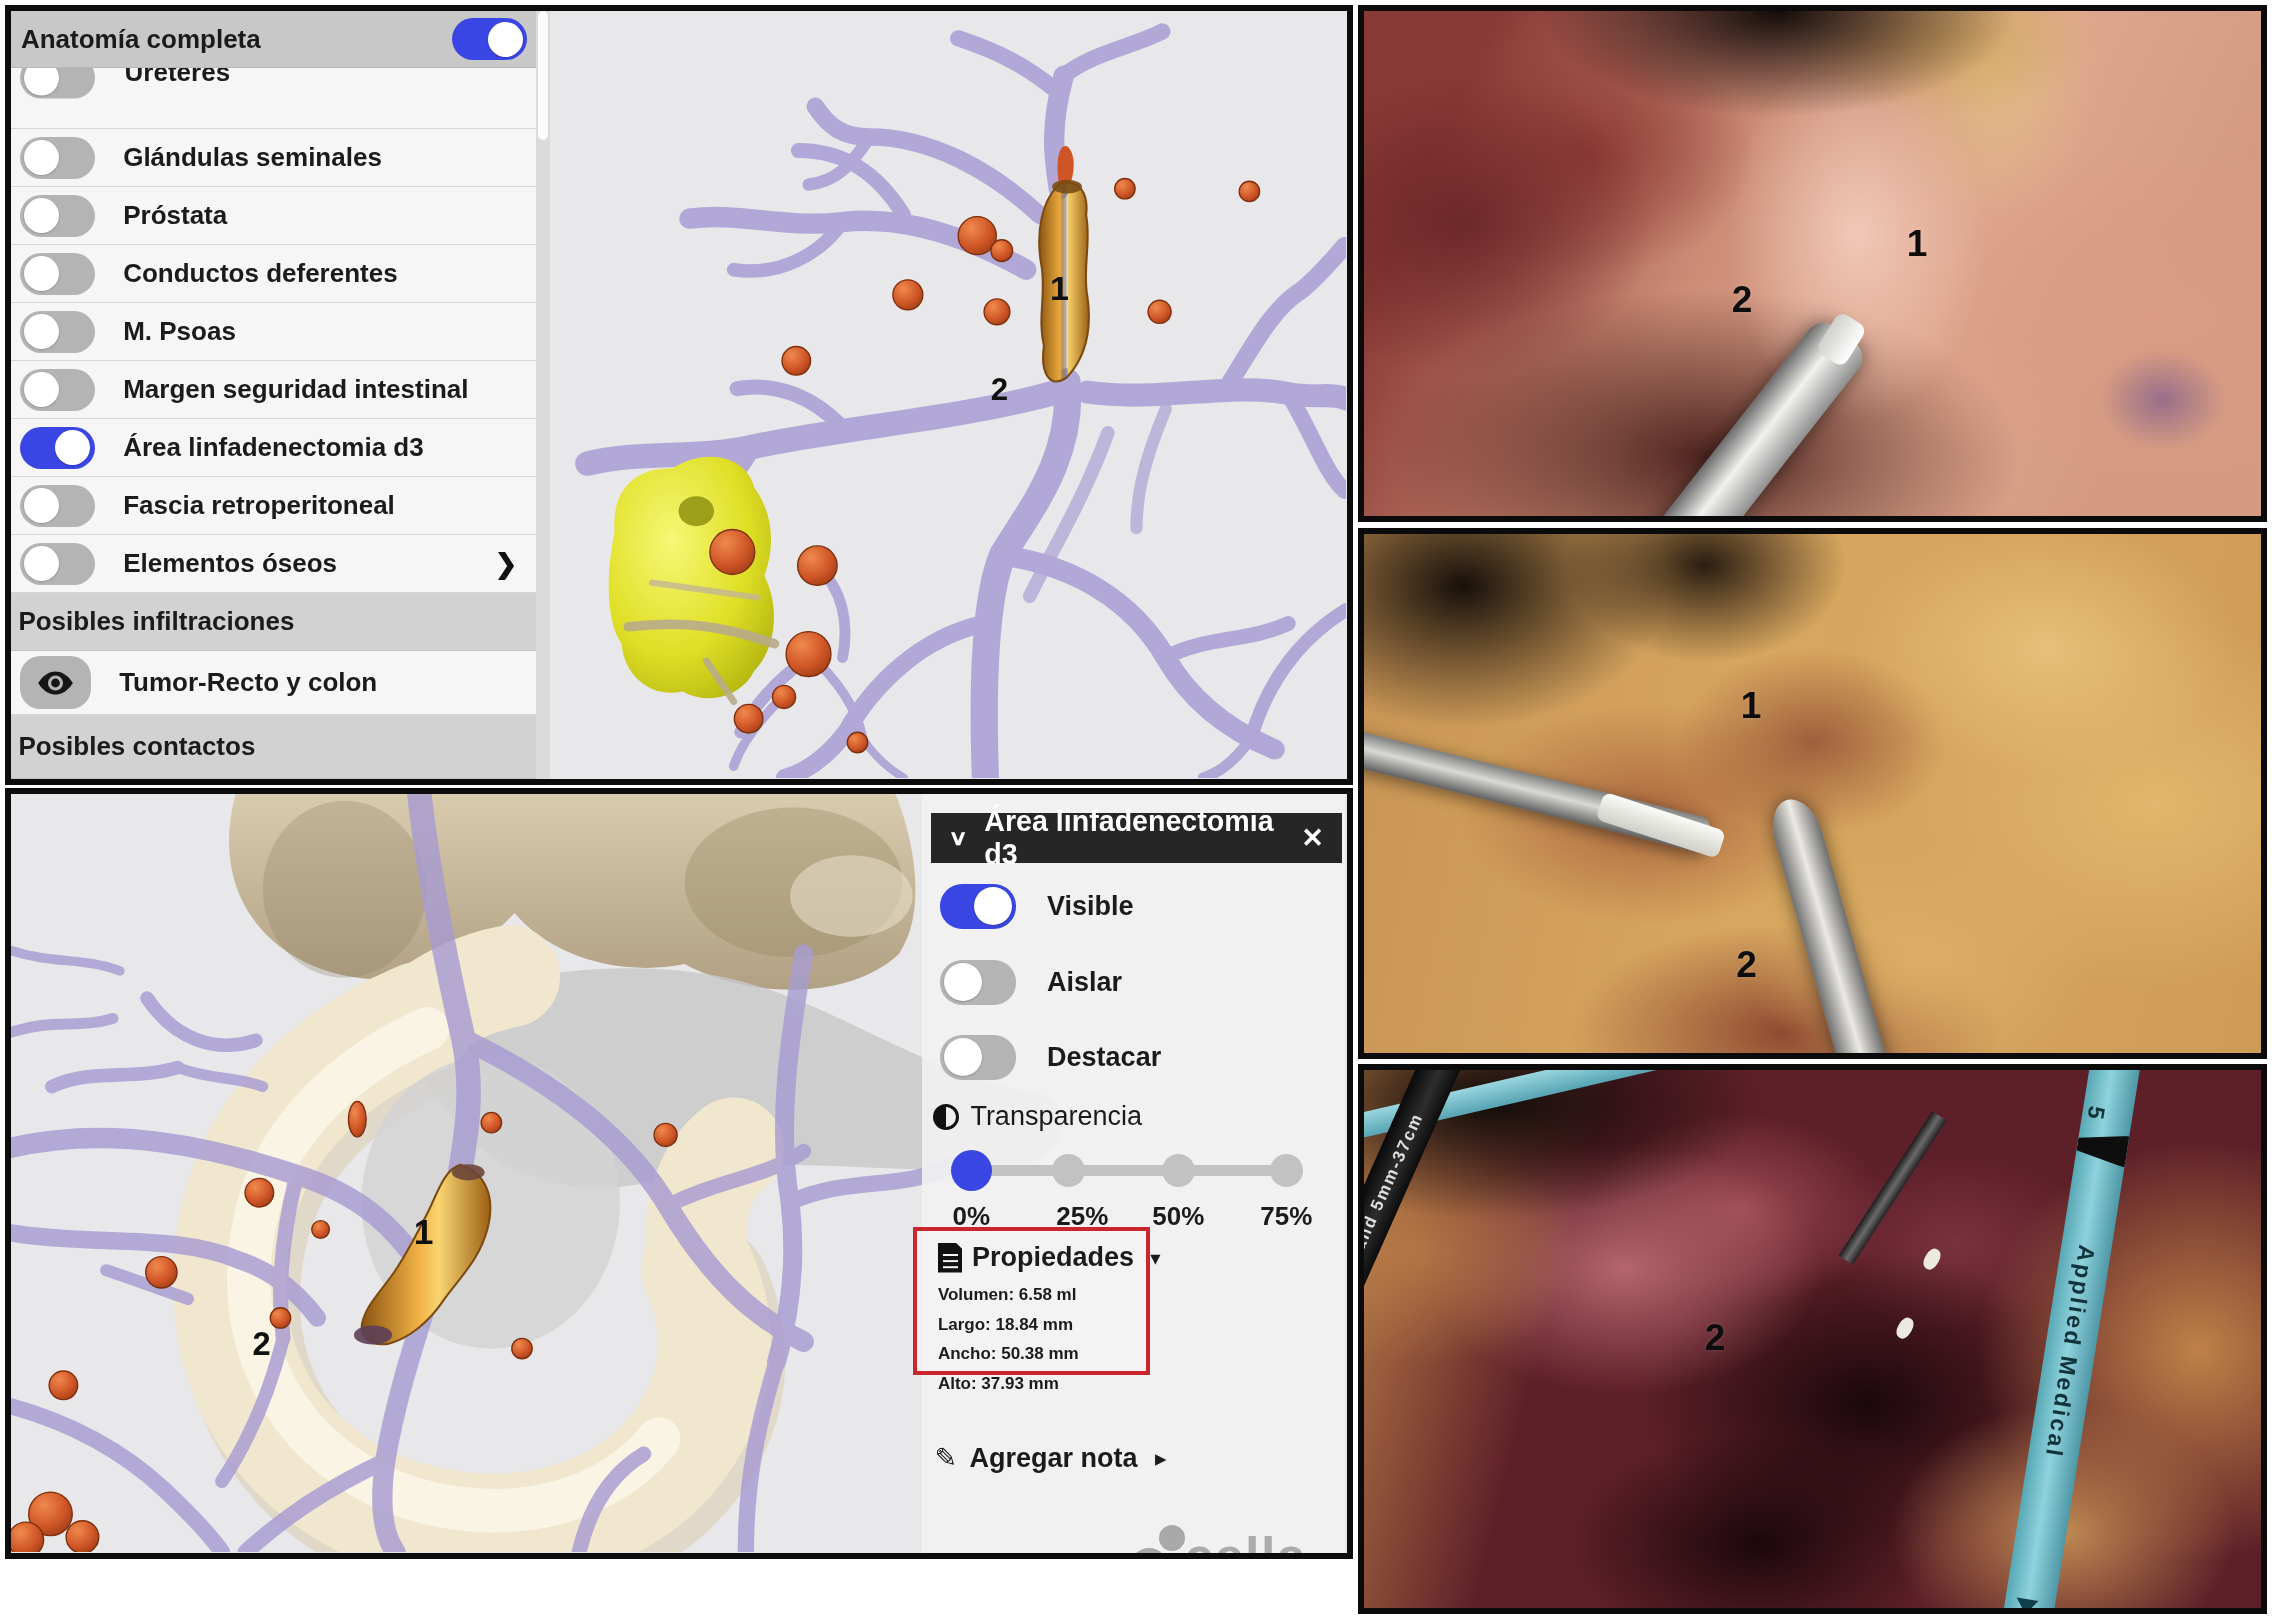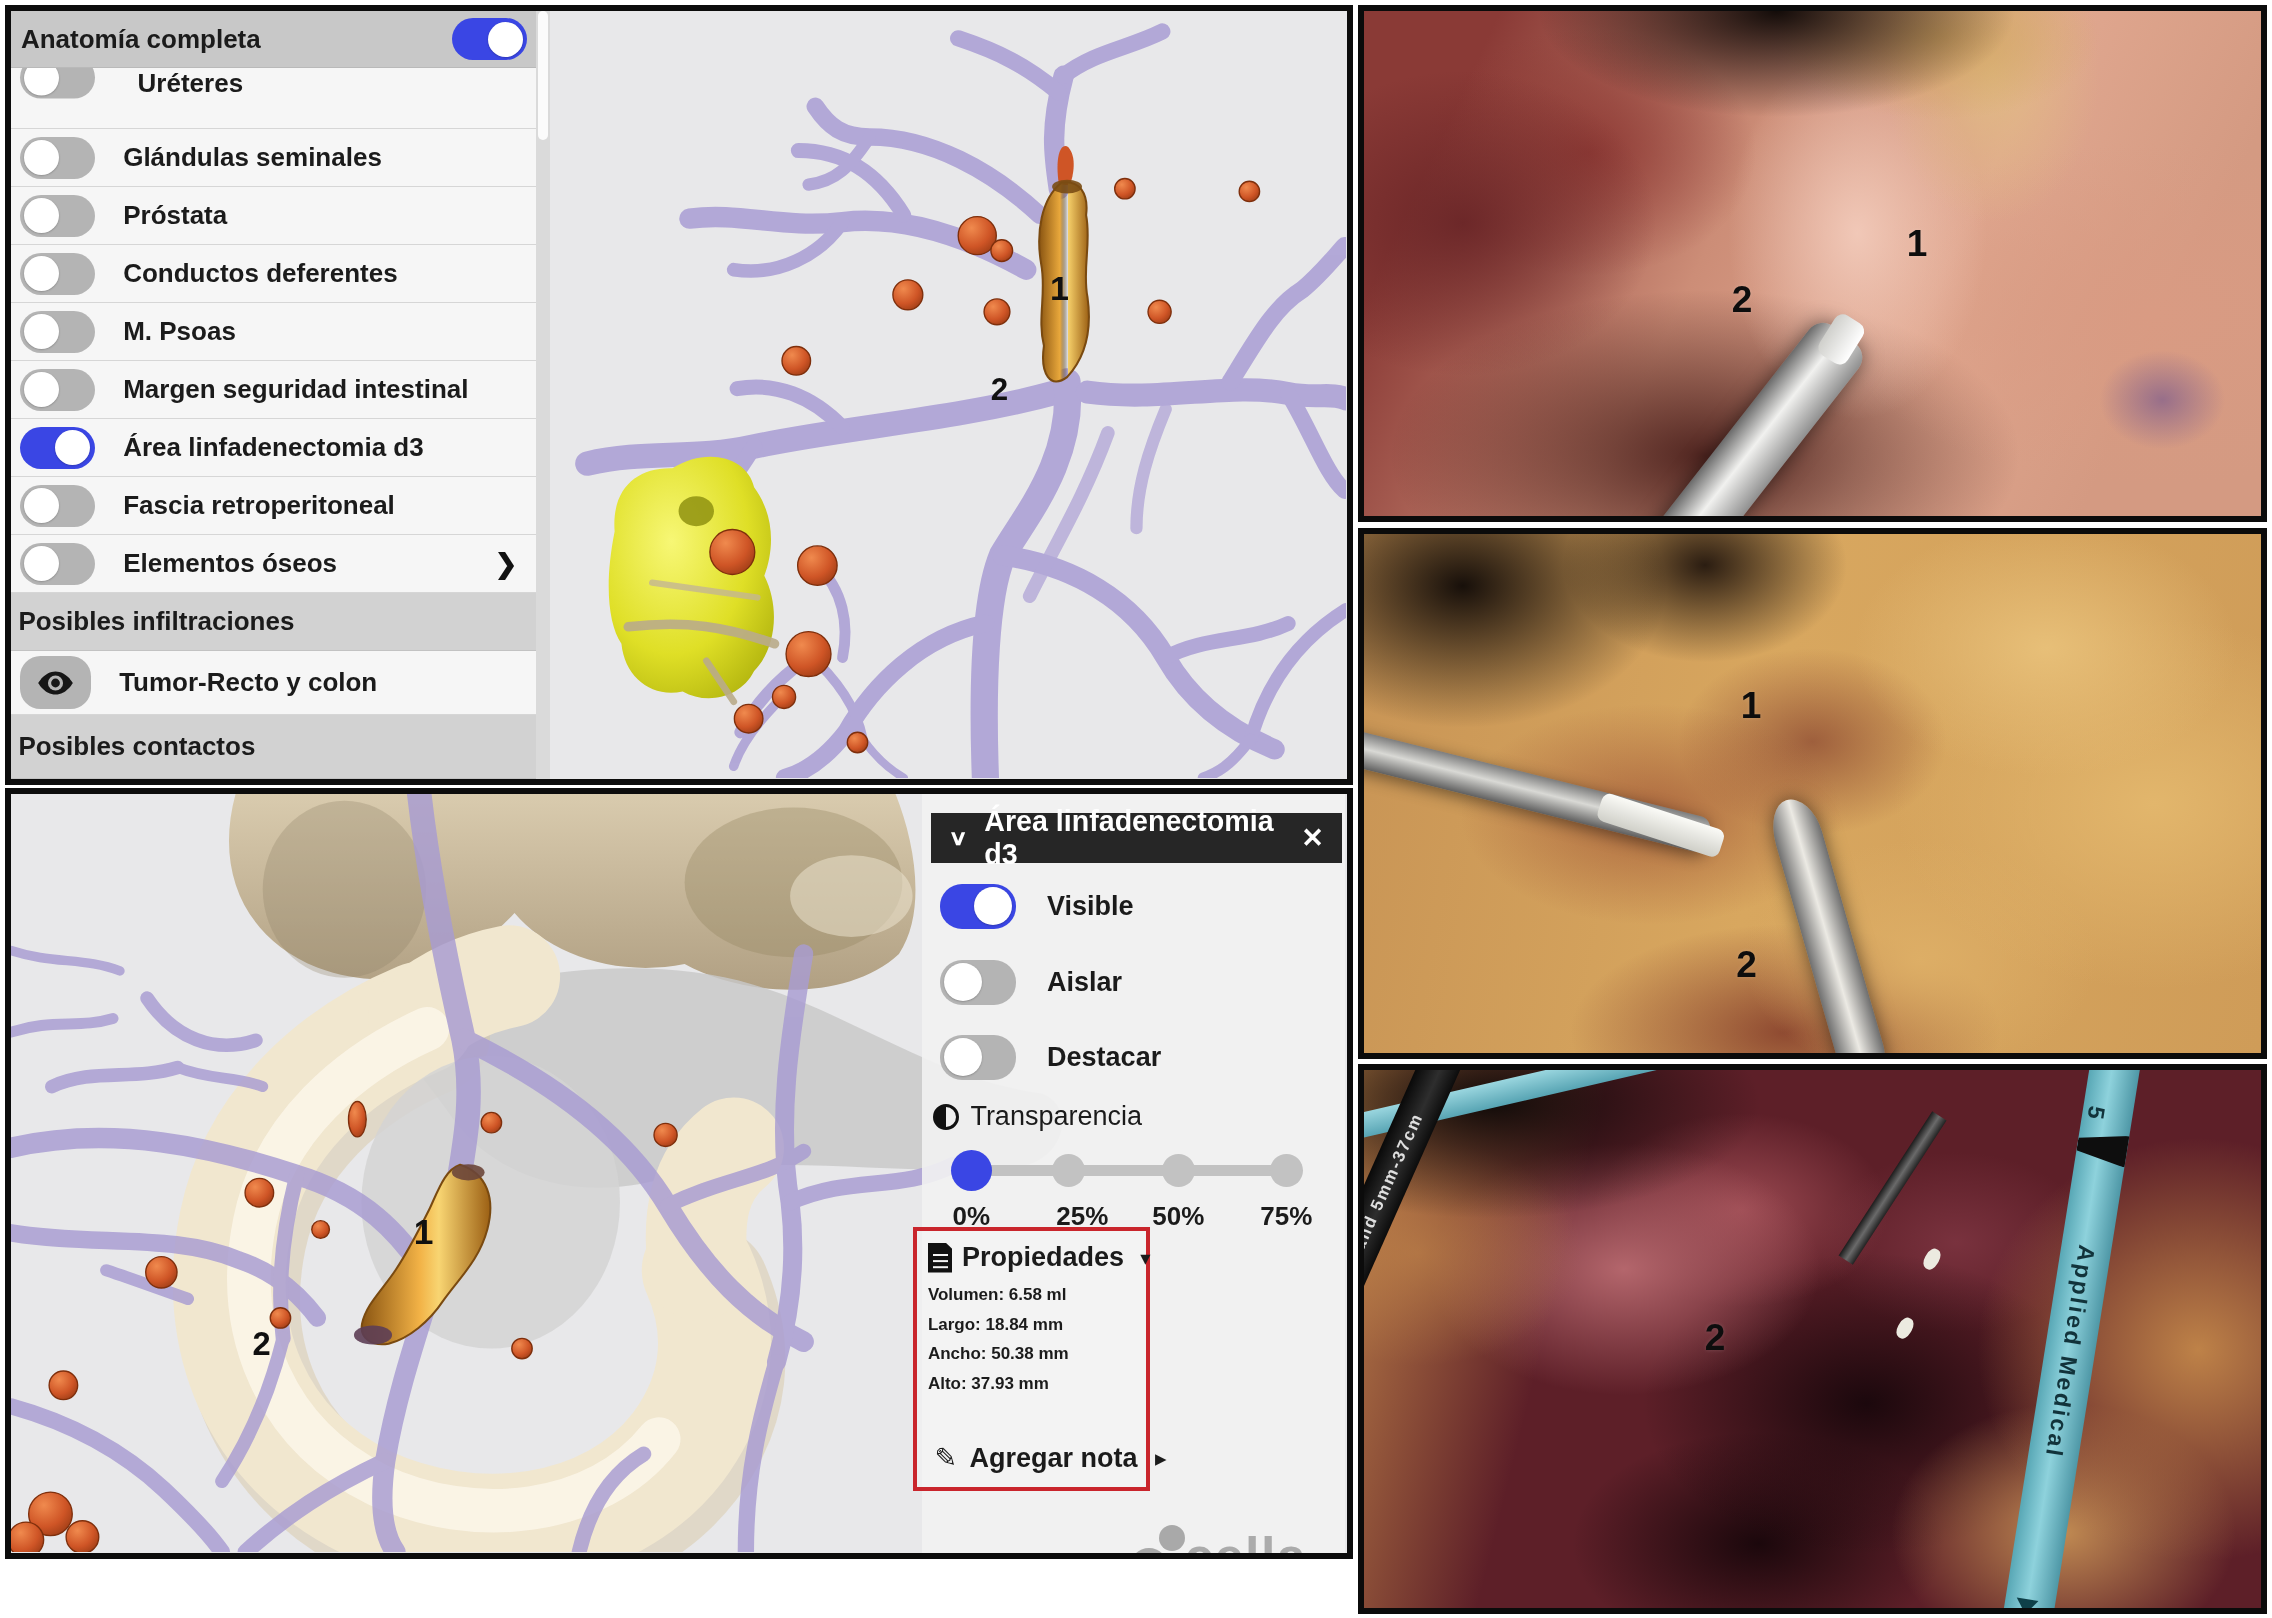--- a/index.html
+++ b/index.html
@@ -17,21 +17,21 @@
   .panelB{left:5.4px;top:788px;width:1348px;height:771px;overflow:hidden}
 
   
   .sidebar{width:525px;height:100%;background:var(--row);display:flex;flex-direction:column;overflow:hidden;flex:none}
   .sb-header{height:57px;background:var(--hdr);display:flex;align-items:center;justify-content:space-between;
              padding:0 9.5px 0 9.5px;border-bottom:1.4px solid #b9b9b9;flex:none}
   .sb-header .lbl{font-size:26px;font-weight:bold}
   .sb-row{height:58px;background:var(--row);border-bottom:1.4px solid var(--sep);display:flex;align-items:center;
           gap:28.6px;padding-left:8.2px;flex:none;position:relative}
   .sb-row.clipped{height:61px;overflow:hidden}
-  .sb-row.clipped .row-inner{display:flex;align-items:flex-end;gap:43px;transform:translateY(-20.4px)}
+  .sb-row.clipped .row-inner{display:flex;align-items:flex-start;gap:30px;transform:translateY(-20.4px)}
   .sb-row .lbl{font-size:26px;font-weight:bold;white-space:nowrap}
   .sb-section{height:58px;background:var(--sect);display:flex;align-items:center;padding-left:7px;
               border-bottom:1.4px solid #c2c2c2;flex:none}
   .sb-section.grow{flex:1 1 auto}
   .sb-section .lbl{font-size:26px;font-weight:bold}
   .chevR{margin-left:auto;margin-right:19px;font-size:27px;font-weight:bold;color:#111}
 
   .toggle{position:relative;width:75px;height:42px;border-radius:22px;background:#b4b4b4;flex:none}
   .toggle .knob{position:absolute;top:3.4px;left:4.1px;width:35px;height:35px;border-radius:50%;background:#fff;
                 box-shadow:0 0.7px 2px rgba(0,0,0,.25)}
@@ -61,22 +61,22 @@
   .ov-toggle-row .lbl{font-size:27px;font-weight:bold}
   .ov-trans{position:absolute;left:11px;top:307px;display:flex;align-items:center;gap:11px}
   .contrast-ico{width:26px;height:26px;border:3.4px solid #111;border-radius:50%;
                 background:linear-gradient(90deg,#111 50%,rgba(0,0,0,0) 50%)}
   .ov-trans .lbl{font-size:27px;font-weight:normal}
   .slider{position:absolute;left:0;top:344px;width:423px;height:82px}
   .slider .track{position:absolute;left:39px;top:27px;width:335px;height:11px;background:#c2c2c2;border-radius:5.4px}
   .slider .stop{position:absolute;top:16.3px;width:33px;height:33px;border-radius:50%;background:#c2c2c2}
   .slider .knob{position:absolute;top:12.2px;width:41px;height:41px;border-radius:50%;background:var(--blue)}
   .slider .tick{position:absolute;top:63px;font-size:26px;font-weight:bold;transform:translateX(-50%)}
-  .props{position:absolute;left:-9.5px;top:433px;width:237px;height:264px;border:4.8px solid var(--red);
-         background:rgba(244,244,244,.55);padding:11px 0 0 11px}
+  .props{position:absolute;left:-9.5px;top:433px;width:237px;height:148px;border:4.8px solid var(--red);
+         background:rgba(244,244,244,.55);padding:11px 0 0 21px}
   .props .p-head{display:flex;align-items:center;gap:9.5px}
   .props .p-head .t{font-size:27px;font-weight:bold}
   .props .p-head .caret{font-size:20.4px;margin-left:6.8px}
   .props .rows{margin-top:12.2px;display:flex;flex-direction:column;gap:9.5px}
   .props .pr{font-size:17px;font-weight:bold;white-space:nowrap}
   .props .pr .v{font-weight:bold}
   .docico{width:24.5px;height:30px;position:relative;background:#111;flex:none;
           clip-path:polygon(0 0,72% 0,100% 22%,100% 100%,0 100%)}
   .docico::after{content:"";position:absolute;left:4.8px;top:11px;width:15px;height:2.7px;background:#f4f4f4;
                  box-shadow:0 6.1px 0 #f4f4f4,0 12.2px 0 #f4f4f4}

